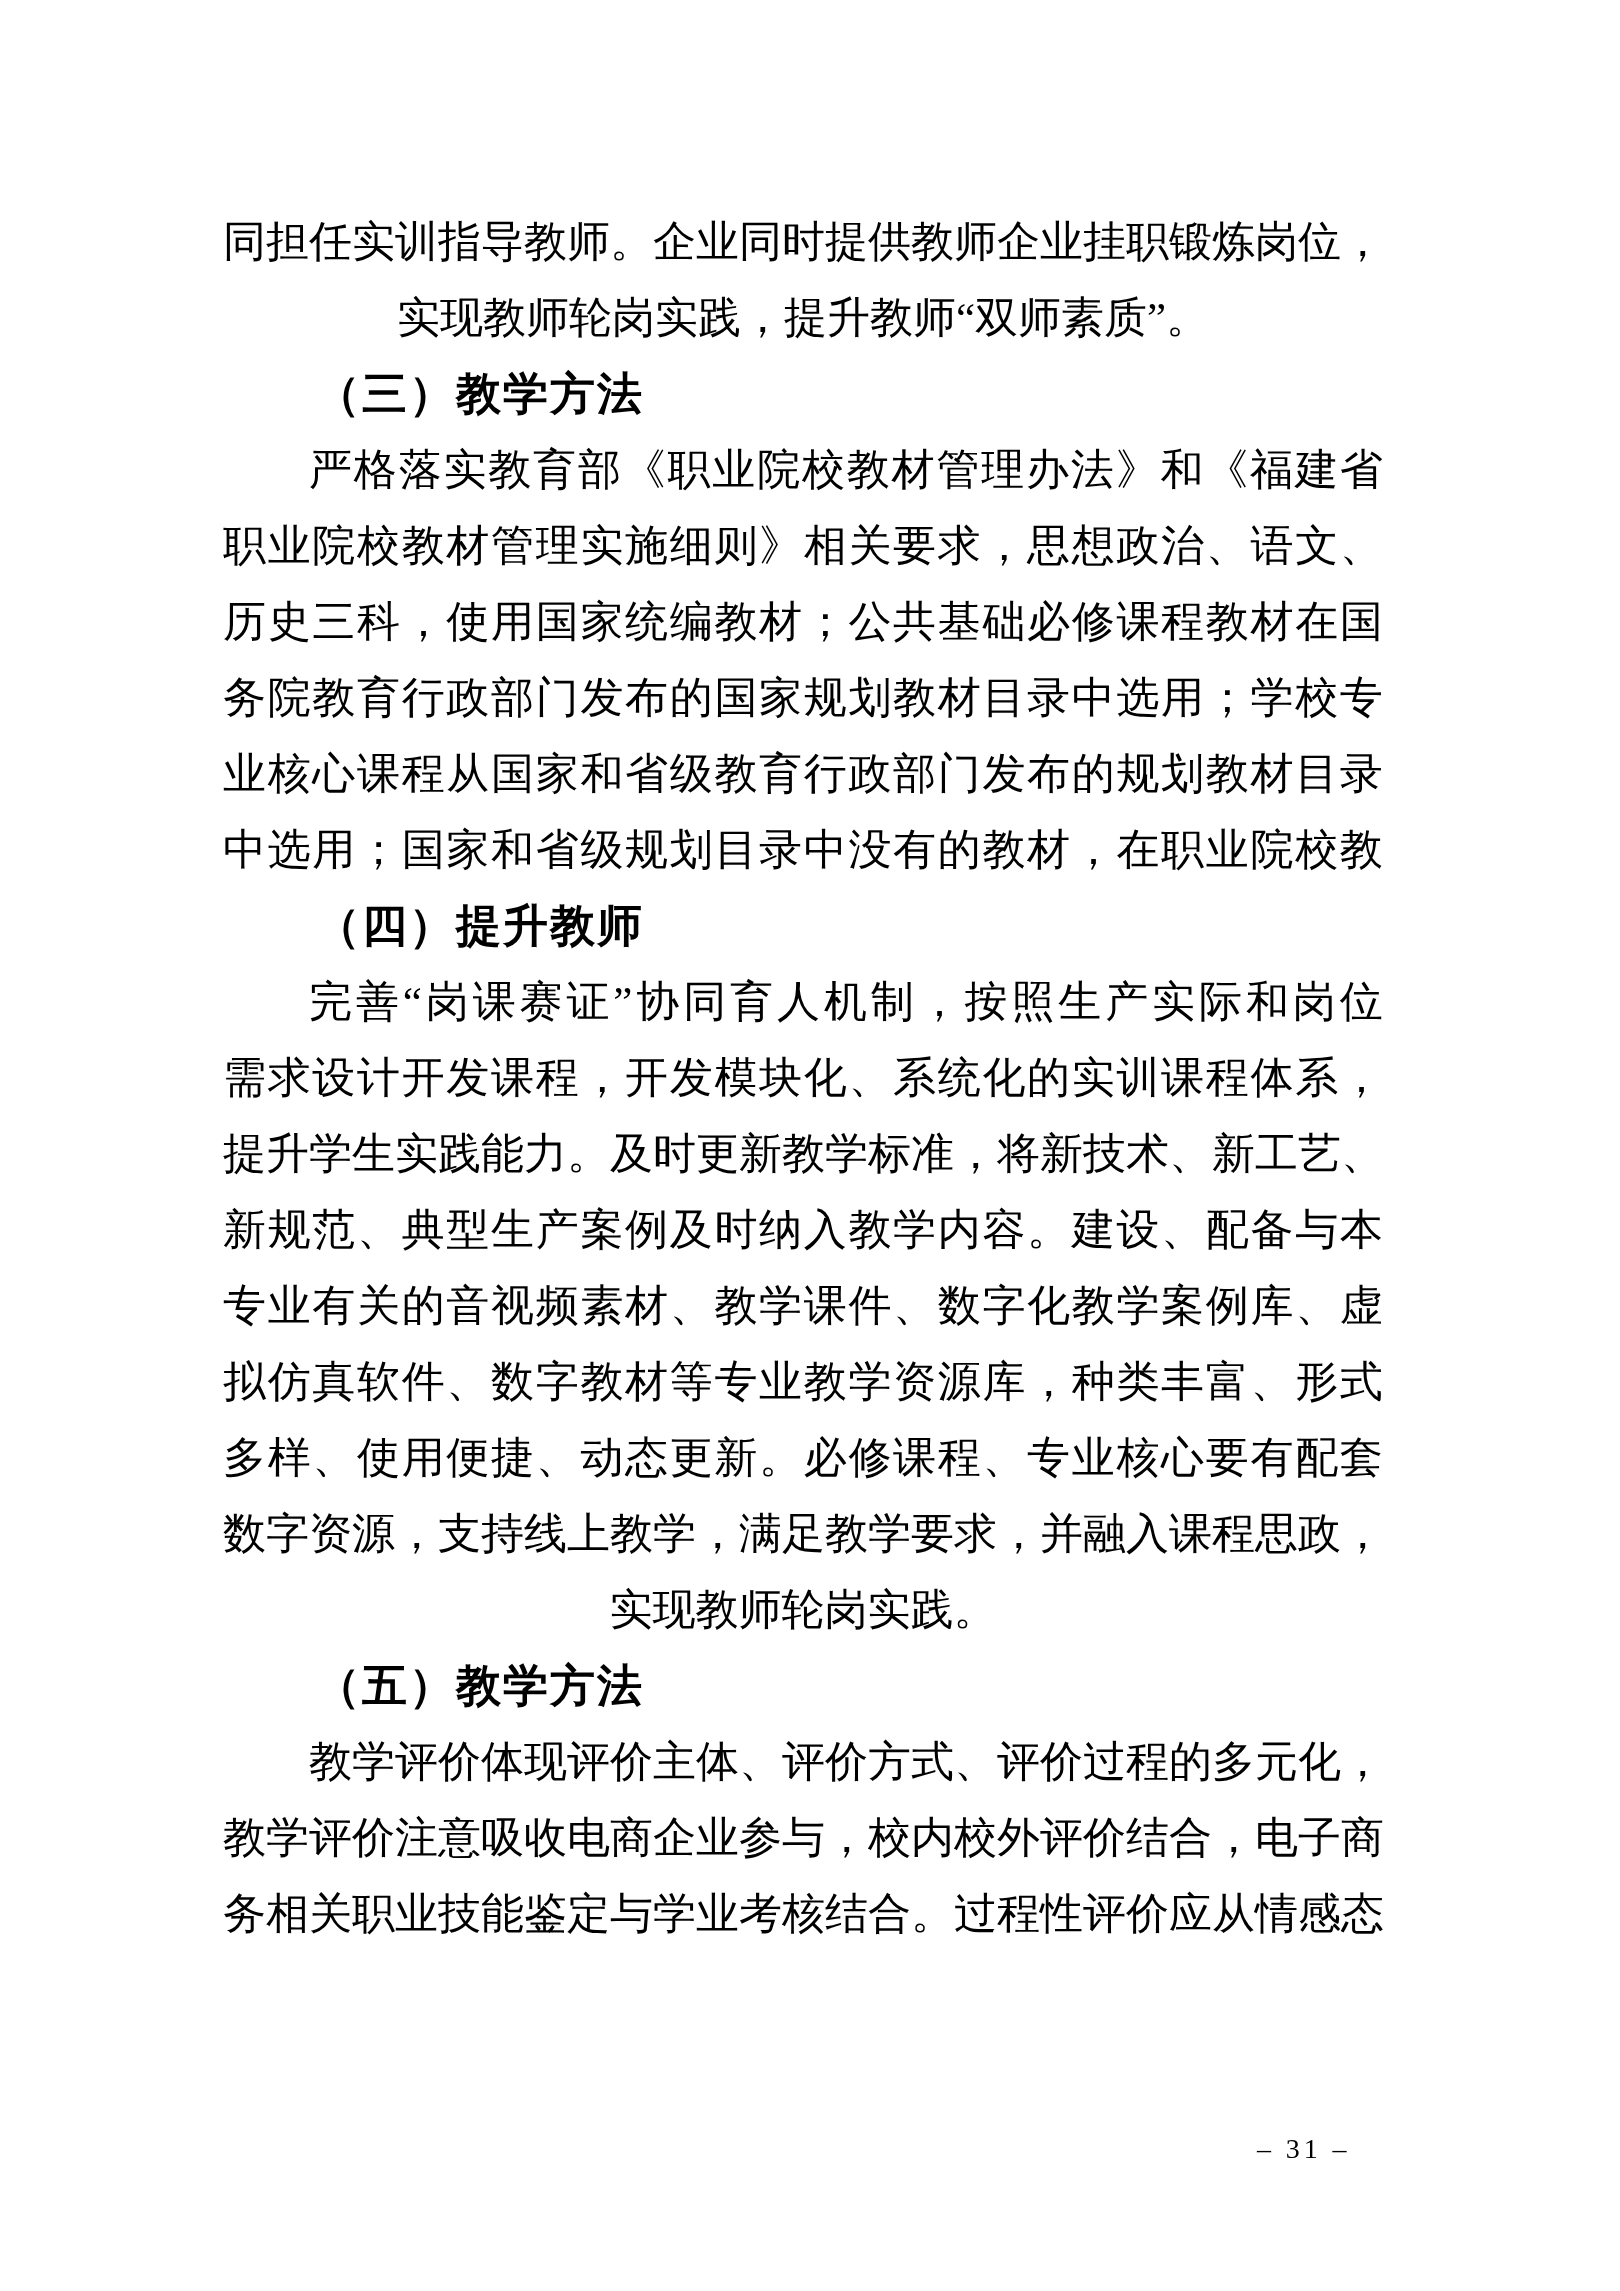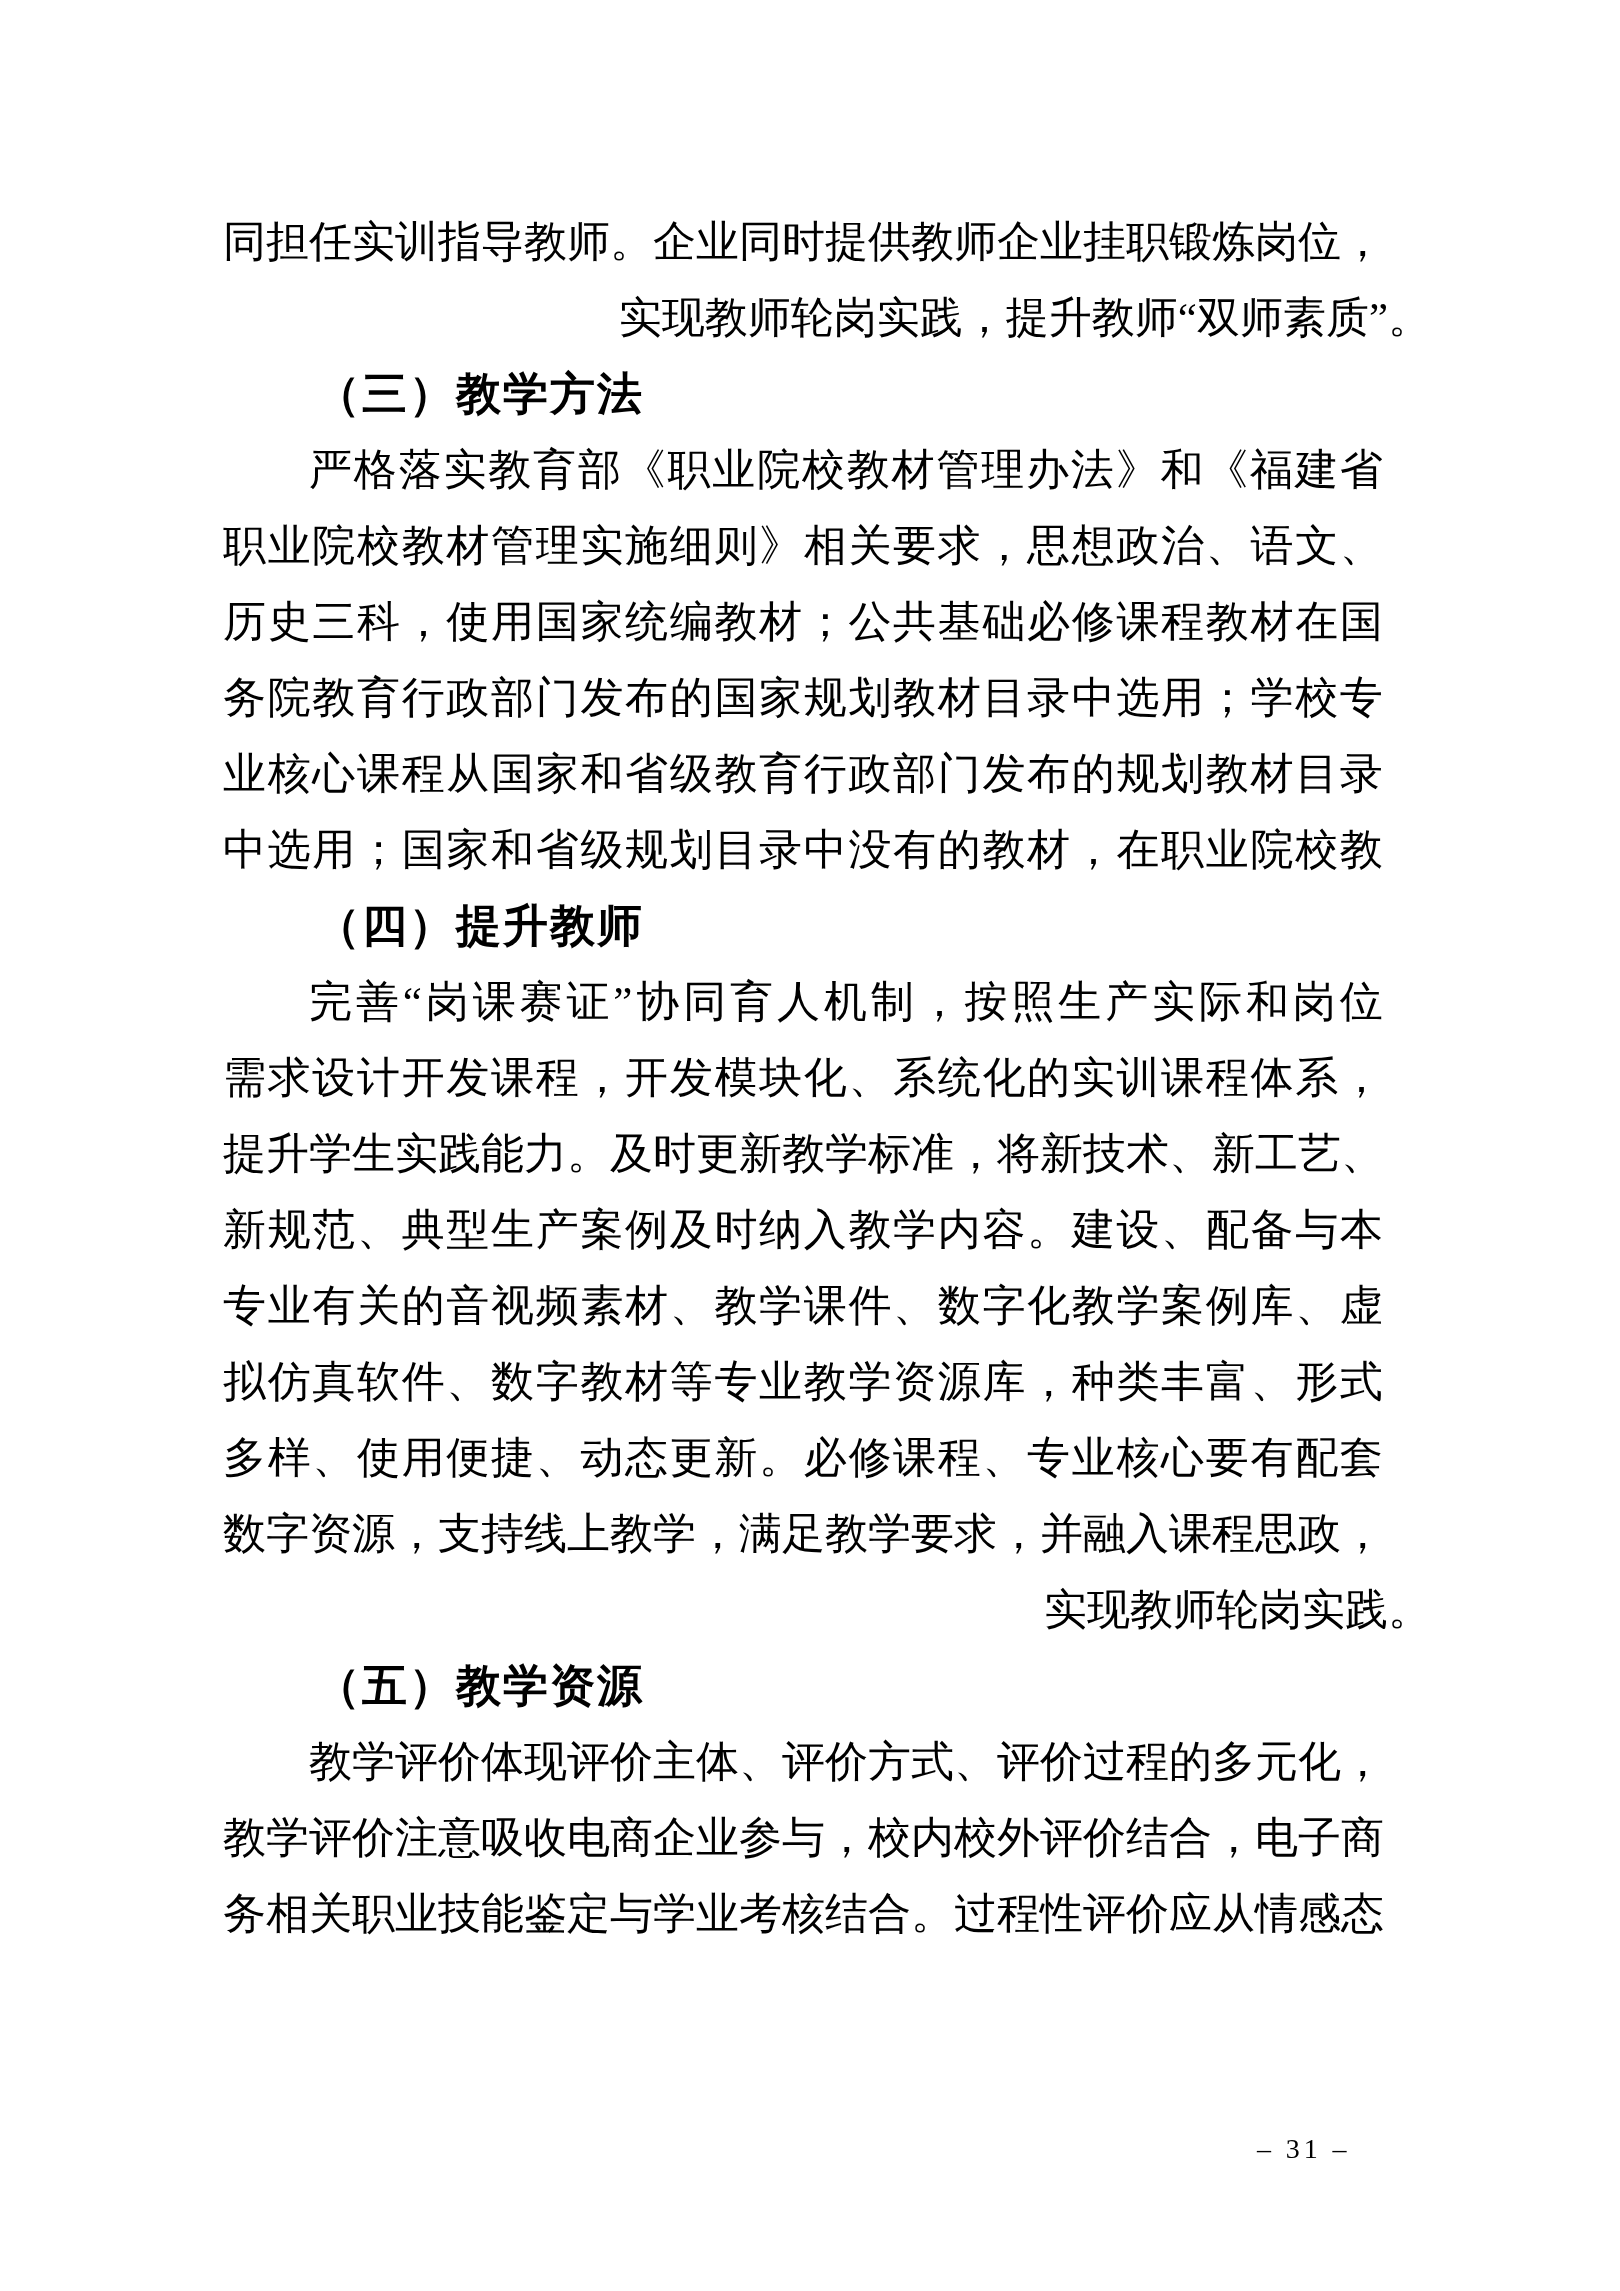--- a/index.html
+++ b/index.html
@@ -37,23 +37,22 @@
     align-items: baseline;
   }
   .line.j span { display: inline-block; }
   
   .line.ind {
     padding-left: 86px;
     width: 1074px;
   }
   
   .line.end {
-    text-align: right;
+    text-align: center;
     letter-spacing: 0;
-    margin-left: 48px;
   }
   
   .line.heading {
     padding-left: 92px;
     width: 1068px;
     font-weight: bold;
     font-size: 45px;
     letter-spacing: 2px;
   }
   .page-number {
@@ -489,21 +488,21 @@
         <span>并</span>
         <span>融</span>
         <span>入</span>
         <span>课</span>
         <span>程</span>
         <span>思</span>
         <span>政</span>
         <span>，</span>
       </div>
       <div class="line end">实现教师轮岗实践。</div>
-      <div class="line heading">（五）教学资源</div>
+      <div class="line heading">（五）教学方法</div>
       <div class="line j ind">
         <span>教</span>
         <span>学</span>
         <span>评</span>
         <span>价</span>
         <span>体</span>
         <span>现</span>
         <span>评</span>
         <span>价</span>
         <span>主</span>

